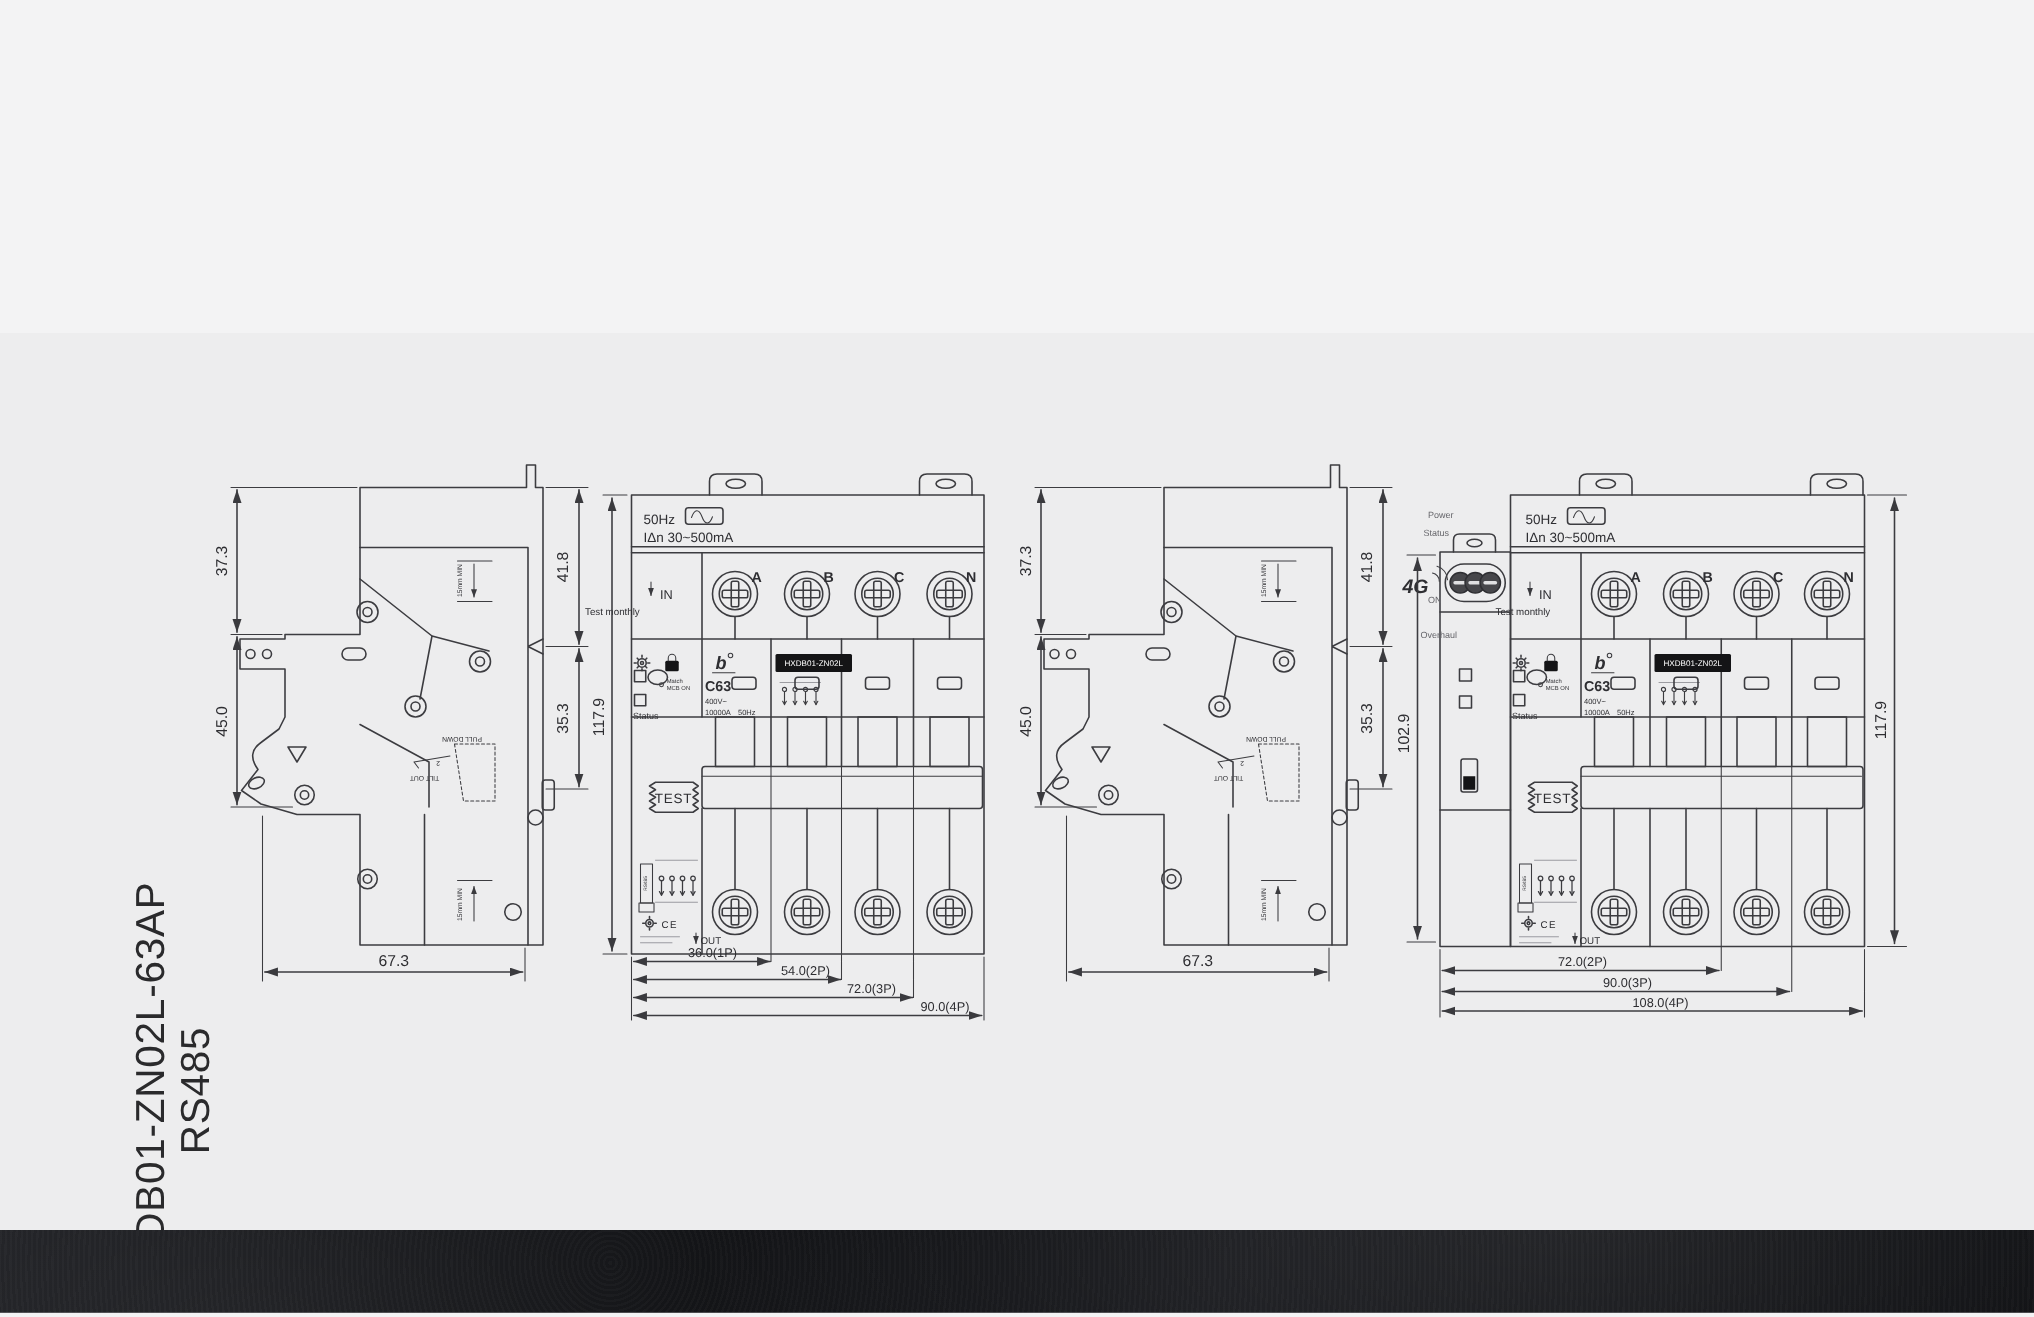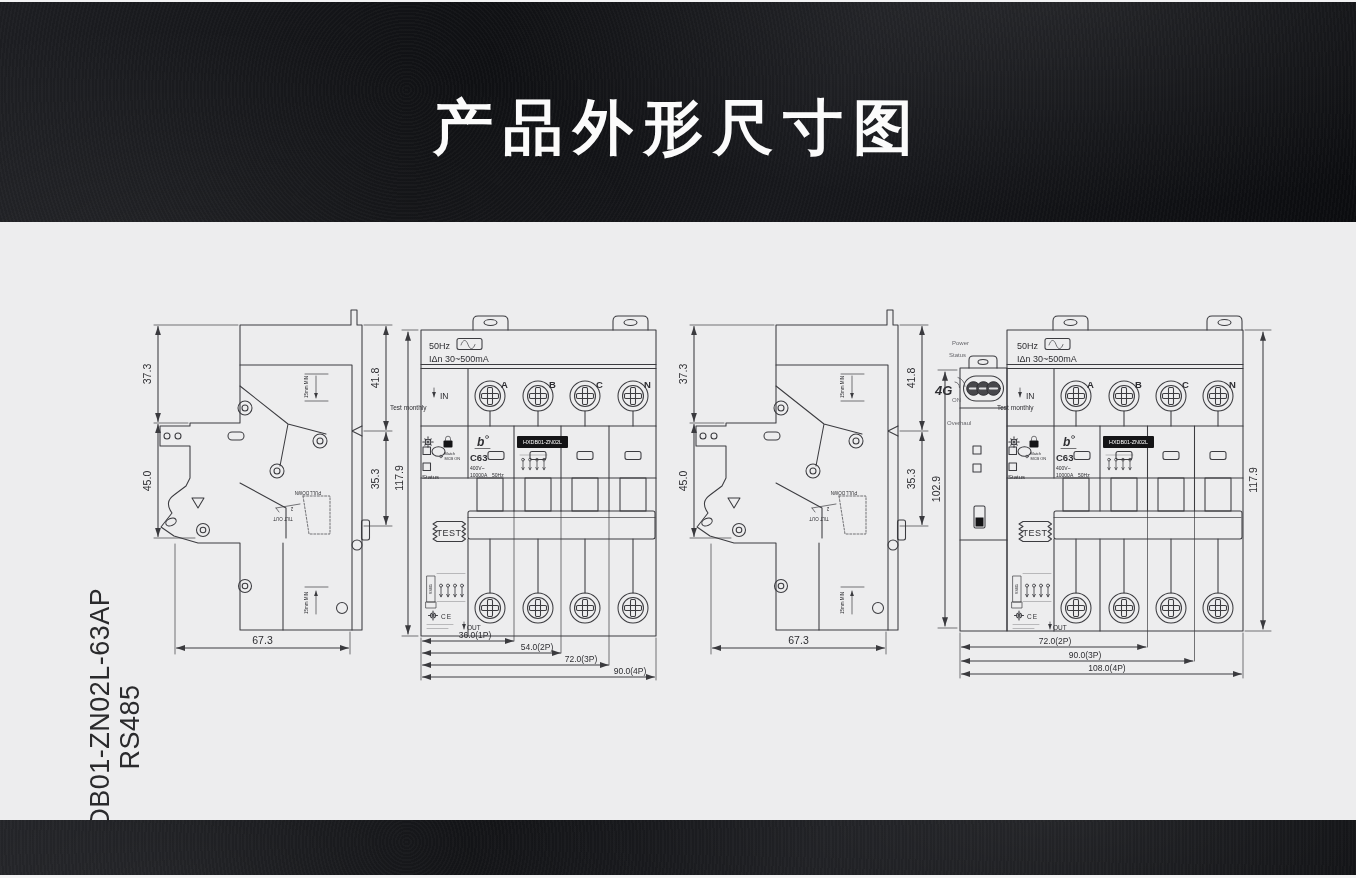--- a/index.html
+++ b/index.html
@@ -38,23 +38,20 @@
   .t65{font-size:6.5px;} .t6{font-size:6px;} .t55w{font-size:5.4px;} .t5{font-size:5px;}
   .t45{font-size:4.5px;} .t4{font-size:3.9px;} .t32{font-size:3.2px;}
   .t13b{font-size:13px;font-weight:bold;font-style:italic;}
   .t12b{font-size:12px;font-weight:bold;font-style:italic;}
 </style>
 </head>
 <body>
 
 <div class="page">
 
-  <div class="band top">
-    <div class="title">产品外形尺寸图</div>
-  </div>
 
   <div class="content">
     <div class="model-label">HXDB01-ZN02L-63AP RS485</div>
   </div>
 
   <div class="svgbox" id="side1-slot">
     <svg class="draw" viewBox="0 0 260 400" width="260" height="400">
       <defs>
         <marker id="s1a" markerUnits="userSpaceOnUse" markerWidth="10" markerHeight="7" refX="8.8" refY="3" orient="auto-start-reverse">
           <path d="M0,0L9,3L0,6Z" style="fill:#3a3a3e;stroke:none"></path>

